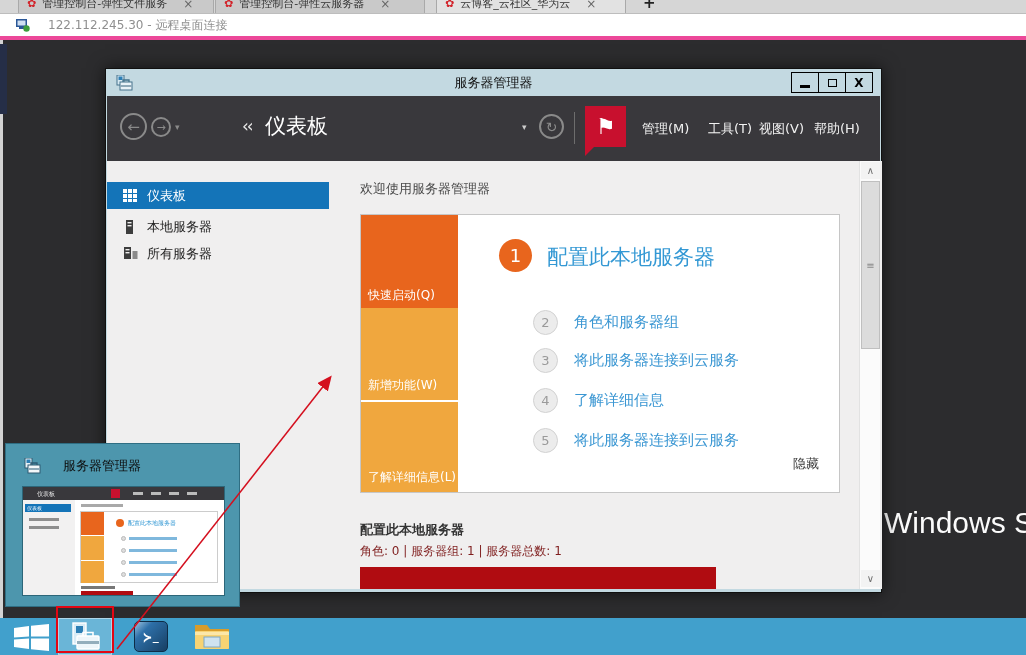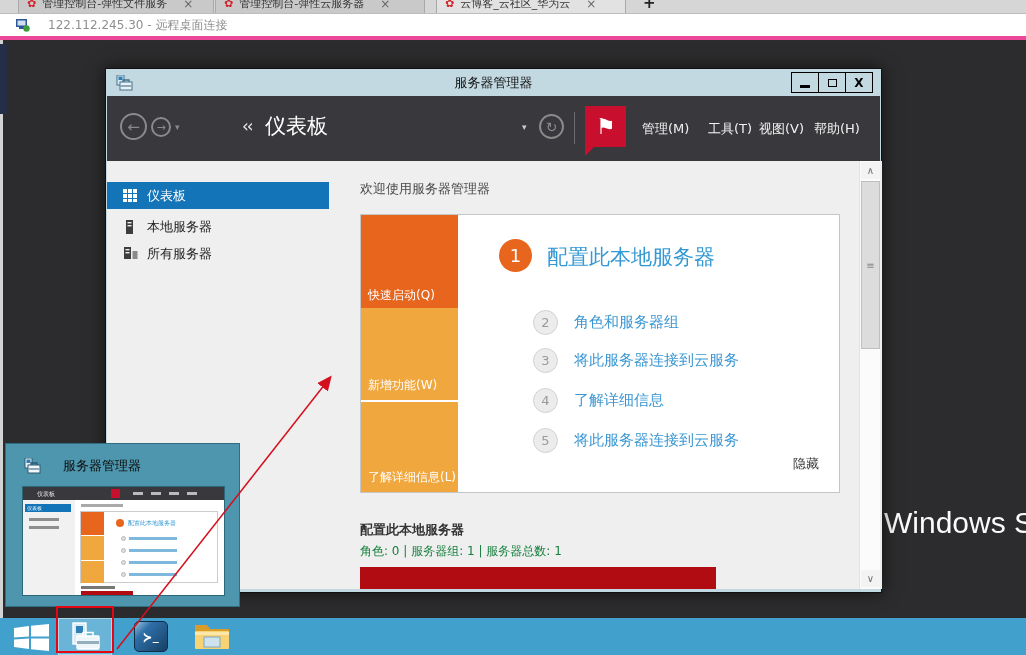--- a/index.html
+++ b/index.html
@@ -78,21 +78,21 @@
   #step1-circle { position:absolute; left:138px; top:24px; width:33px; height:33px; border-radius:50%; background:#e8651d;
                   color:#fff; font-size:18px; display:flex; align-items:center; justify-content:center; }
   #step1-label { position:absolute; left:186px; top:28px; font-size:21px; color:#3398d4; }
   .step { position:absolute; left:172px; display:flex; align-items:center; gap:16px; }
   .step .num { width:25px; height:25px; border-radius:50%; background:#ececec; border:1px solid #d2d2d2;
                color:#9a9a9a; font-size:13px; display:flex; align-items:center; justify-content:center; }
   .step .lbl { font-size:15px; color:#3b97d3; }
   #hide-link { position:absolute; left:432px; top:240px; font-size:13px; color:#3a3a3a; }
 
   #roles-h { left:253px; top:360px; font-size:13px; font-weight:bold; color:#333; }
-  #roles-sum { left:253px; top:382px; font-size:12px; color:#15803d; }
+  #roles-sum { left:253px; top:382px; font-size:12px; color:#7f1d1d; }
   #redbar { left:253px; top:406px; width:356px; height:22px; background:#b00c11; }
 
   
   #sbar { left:752px; top:0px; width:21px; height:428px; background:#fbfbfb; border-left:1px solid #e2e2e2; }
   .sarrow { position:absolute; left:1px; width:19px; height:17px; background:#f3f3f3; color:#707070;
             font-size:10px; display:flex; align-items:center; justify-content:center; }
   #sthumb { position:absolute; left:1px; top:20px; width:19px; height:168px; background:#dcdcdc; border:1px solid #bfbfbf;
             display:flex; align-items:center; justify-content:center; color:#8a8a8a; font-size:10px; letter-spacing:0; }
 
   

